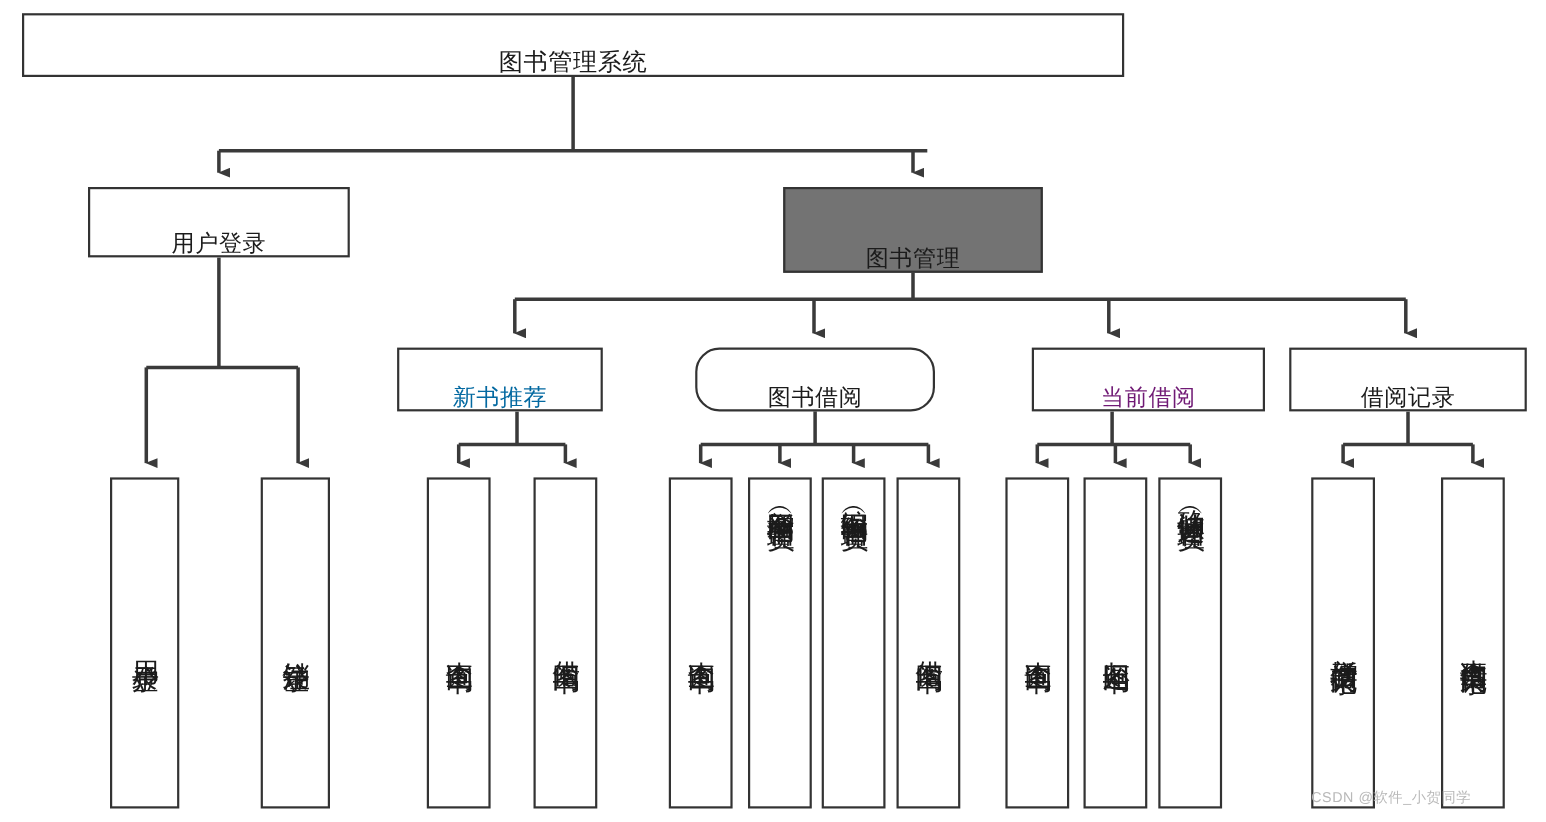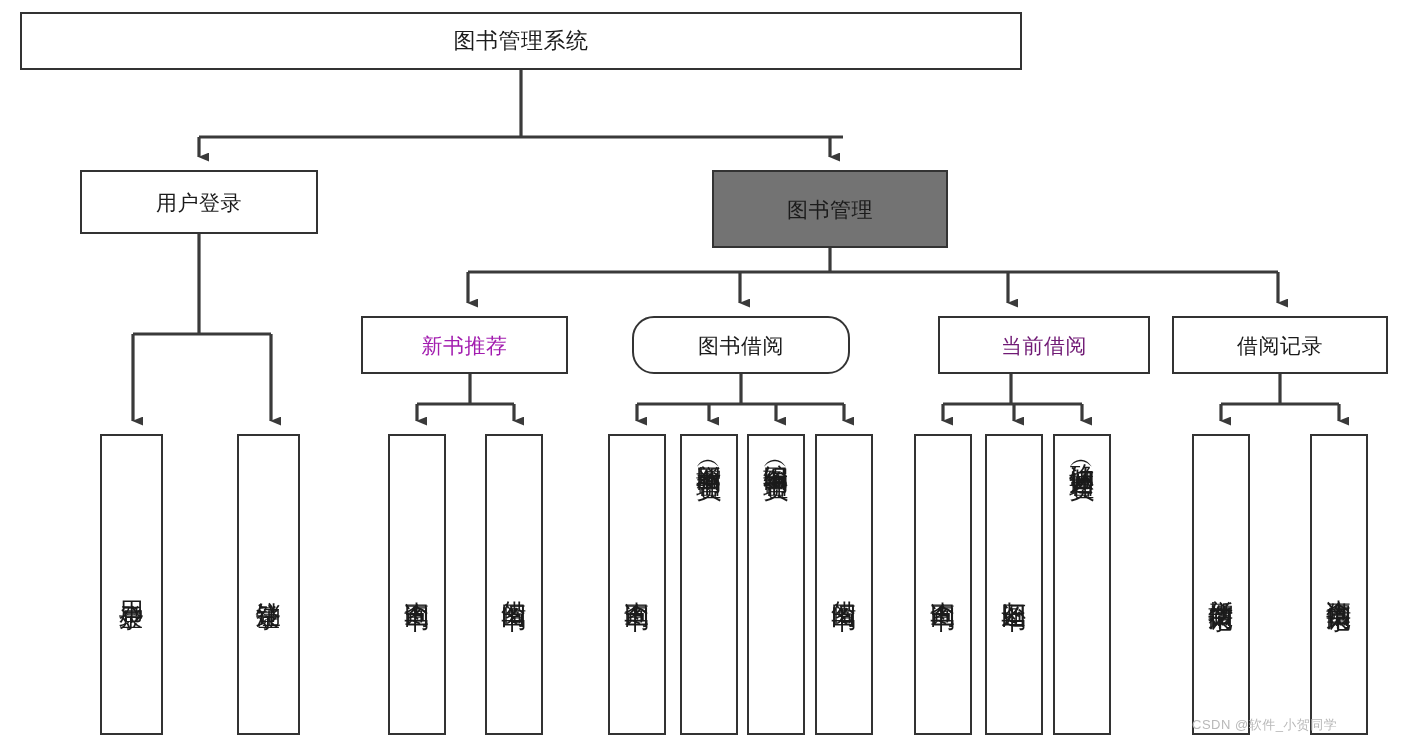--- a/index.html
+++ b/index.html
@@ -24,21 +24,21 @@
     width: 1405px;
     height: 747px;
     pointer-events: none;
   }
   .node {
     position: absolute;
     box-sizing: border-box;
     background: #ffffff;
     border: 2px solid #333333;
     display: flex;
-    align-items: center;
+    align-items: flex-end;
     justify-content: center;
     color: #1b1b1b;
   }
   .node .label {
     display: block;
     text-align: center;
     line-height: 1.0;
     letter-spacing: 0.5px;
   }
   
@@ -133,21 +133,21 @@
     <span class="label">图书管理系统</span>
   </div>
 
   <div class="node horiz" style="left: 80px; top: 170px; width: 238px; height: 64px; border-color: rgb(51, 51, 51); background: rgb(255, 255, 255); color: rgb(27, 27, 27);">
     <span class="label">用户登录</span>
   </div>
   <div class="node horiz" style="left: 712px; top: 170px; width: 236px; height: 78px; border-color: rgb(51, 51, 51); background: #737373; color: rgb(27, 27, 27);">
     <span class="label">图书管理</span>
   </div>
 
-  <div class="node horiz" style="left: 361px; top: 316px; width: 207px; height: 58px; border-color: rgb(51, 51, 51); background: rgb(255, 255, 255); color: #a21caf;">
+  <div class="node horiz" style="left: 361px; top: 316px; width: 187px; height: 58px; border-color: rgb(51, 51, 51); background: rgb(255, 255, 255); color: #0369a1;">
     <span class="label">新书推荐</span>
   </div>
   <div class="node horiz" style="left: 632px; top: 316px; width: 218px; height: 58px; border-color: rgb(51, 51, 51); background: rgb(255, 255, 255); color: rgb(27, 27, 27); border-radius: 22px;">
     <span class="label">图书借阅</span>
   </div>
   <div class="node horiz" style="left: 938px; top: 316px; width: 212px; height: 58px; border-color: rgb(51, 51, 51); background: rgb(255, 255, 255); color: #701a75;">
     <span class="label">当前借阅</span>
   </div>
   <div class="node horiz" style="left: 1172px; top: 316px; width: 216px; height: 58px; border-color: rgb(51, 51, 51); background: rgb(255, 255, 255); color: rgb(27, 27, 27);">
     <span class="label">借阅记录</span>

